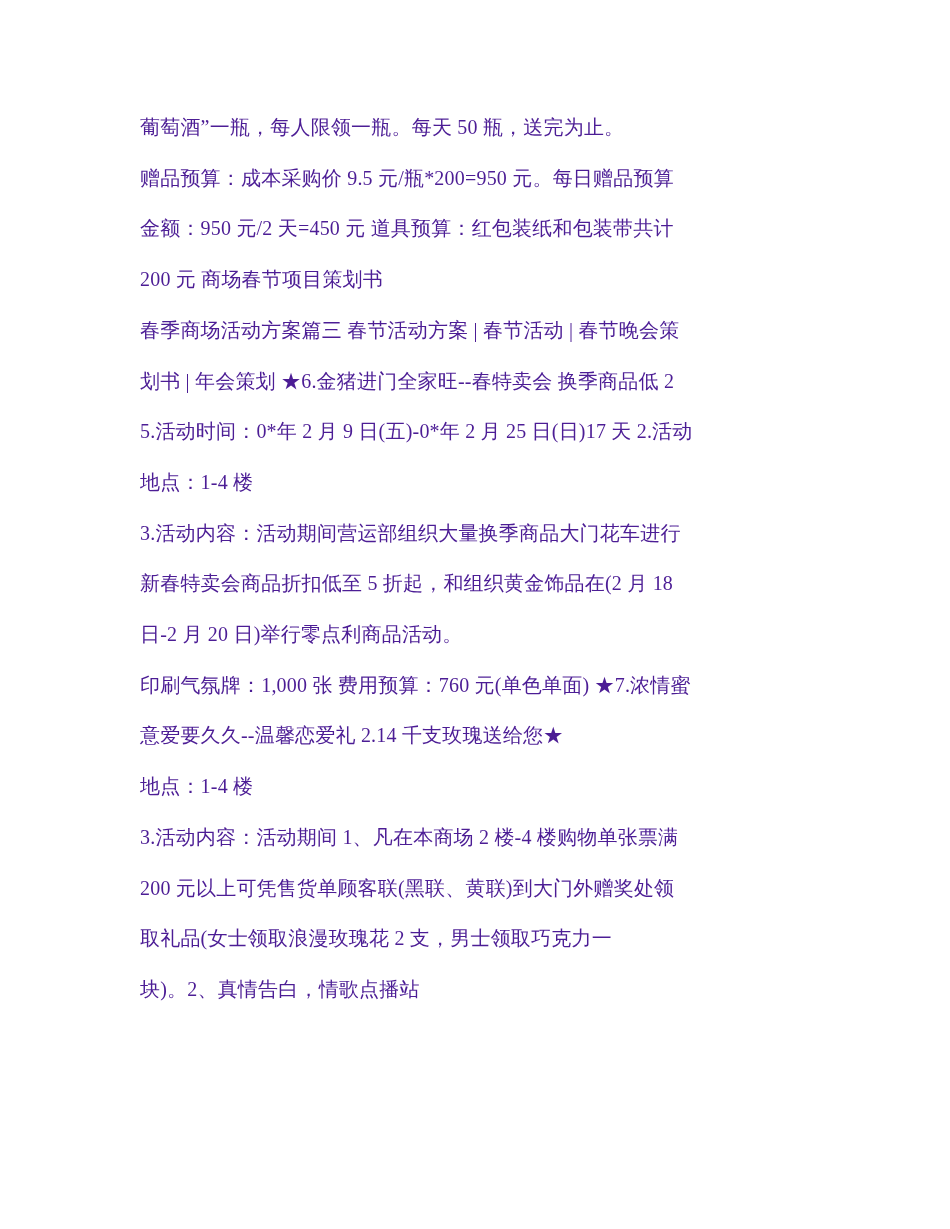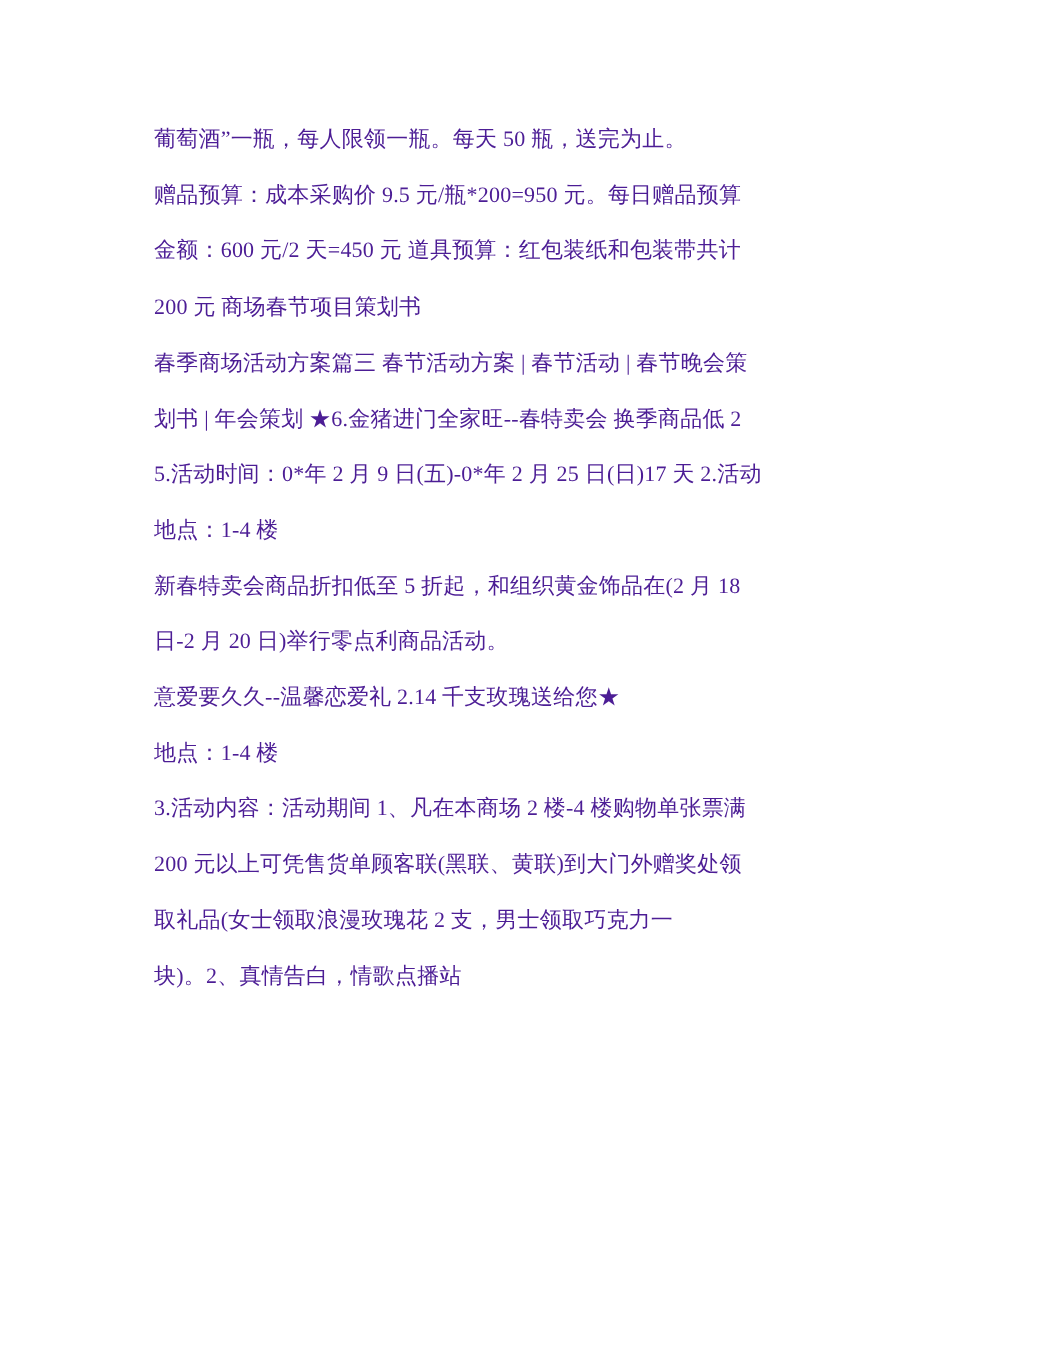--- a/index.html
+++ b/index.html
@@ -36,28 +36,30 @@
     letter-spacing: 0.2px;
   }
 </style>
 </head>
 <body>
 
 <div class="page">
   <div class="doc-content">
     <p class="line">葡萄酒”一瓶，每人限领一瓶。每天 50 瓶，送完为止。</p>
     <p class="line">赠品预算：成本采购价 9.5 元/瓶*200=950 元。每日赠品预算</p>
-    <p class="line">金额：600 元/2 天=450 元 道具预算：红包装纸和包装带共计</p>
+    <p class="line">金额：950 元/2 天=450 元 道具预算：红包装纸和包装带共计</p>
     <p class="line">200 元 商场春节项目策划书</p>
     <p class="line">春季商场活动方案篇三 春节活动方案 | 春节活动 | 春节晚会策</p>
     <p class="line">划书 | 年会策划 ★6.金猪进门全家旺--春特卖会 换季商品低 2</p>
     <p class="line">5.活动时间：0*年 2 月 9 日(五)-0*年 2 月 25 日(日)17 天 2.活动</p>
     <p class="line">地点：1-4 楼</p>
+    <p class="line">3.活动内容：活动期间营运部组织大量换季商品大门花车进行</p>
     <p class="line">新春特卖会商品折扣低至 5 折起，和组织黄金饰品在(2 月 18</p>
     <p class="line">日-2 月 20 日)举行零点利商品活动。</p>
+    <p class="line">印刷气氛牌：1,000 张 费用预算：760 元(单色单面) ★7.浓情蜜</p>
     <p class="line">意爱要久久--温馨恋爱礼 2.14 千支玫瑰送给您★</p>
     <p class="line">地点：1-4 楼</p>
     <p class="line">3.活动内容：活动期间 1、凡在本商场 2 楼-4 楼购物单张票满</p>
     <p class="line">200 元以上可凭售货单顾客联(黑联、黄联)到大门外赠奖处领</p>
     <p class="line">取礼品(女士领取浪漫玫瑰花 2 支，男士领取巧克力一</p>
     <p class="line">块)。2、真情告白，情歌点播站</p>
   </div>
 </div>
 
 </body></html>

